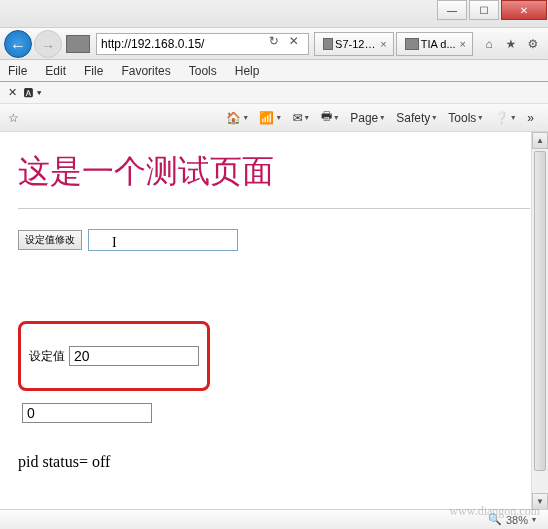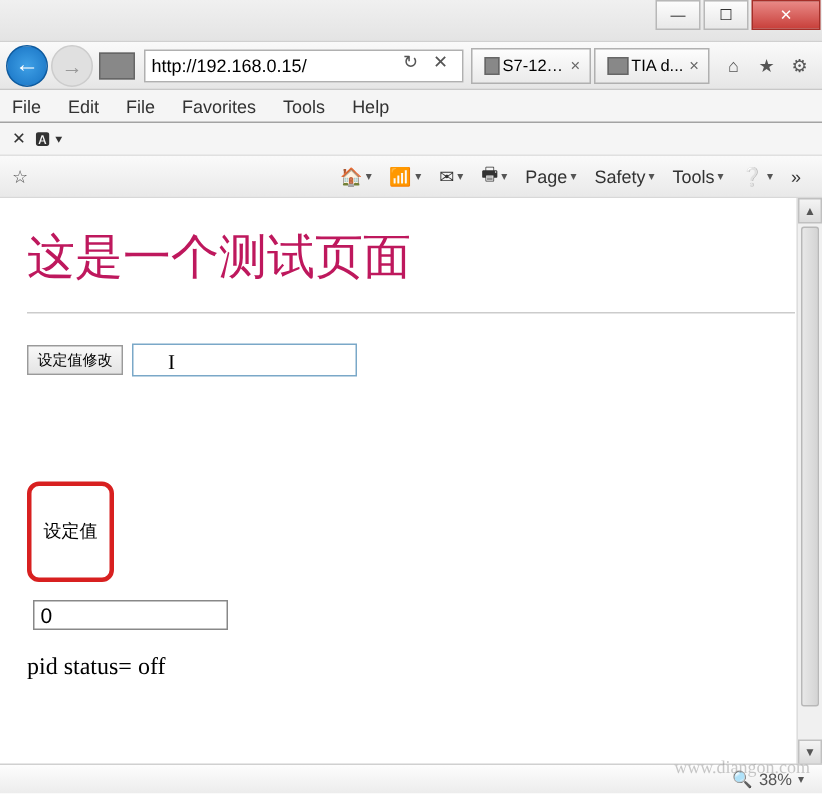--- a/index.html
+++ b/index.html
@@ -41,21 +41,21 @@
   
   .content { position: relative; padding: 18px 18px; height: 380px; overflow: hidden; }
   .content h1 { font-family: "SimSun","宋体",serif; font-size: 32px; font-weight: normal; color: #be185d; margin-bottom: 14px; }
   .content hr { border: none; border-top: 1px solid #ccc; margin-bottom: 20px; }
   .row { display: flex; align-items: center; margin-bottom: 10px; font-family: "SimSun","宋体",serif; font-size: 16px; color: #111; }
   .btn { font-family: "SimSun","宋体",serif; font-size: 10px; padding: 2px 6px; background: linear-gradient(#f8f8f8,#e4e4e4); border: 1px solid #9a9a9a; margin-right: 6px; }
   .txtin { border: 1px solid #7aa8c8; height: 22px; width: 150px; padding: 0 4px; font-size: 14px; }
   .txtin2 { border: 1px solid #888; height: 20px; width: 130px; padding: 0 4px; font-size: 14px; margin-left: 4px; }
   .redbox { border: 3px solid #d82020; border-radius: 8px; padding: 22px 8px; display: inline-flex; align-items: center; margin-top: 60px; margin-bottom: 12px; }
   .cursor { position: absolute; font-size: 14px; color: #000; }
-  .pidline { font-family: "Times New Roman",serif; font-size: 16px; margin-top: 16px; }
+  .pidline { font-family: "Times New Roman",serif; font-size: 16px; margin-top: 30px; }
   .scrollbar { position: absolute; right: 0; top: 132px; width: 17px; height: 378px; background: #f0f0f0; border-left: 1px solid #ddd; }
   .sbbtn { height: 17px; background: linear-gradient(#f4f4f4,#dcdcdc); border: 1px solid #c0c0c0; display: flex; align-items: center; justify-content: center; font-size: 8px; color: #555; }
   .sbthumb { height: 320px; margin: 2px; background: linear-gradient(90deg,#e8e8e8,#d4d4d4); border: 1px solid #b8b8b8; border-radius: 2px; }
   
   
   .status { position: absolute; bottom: 0; left: 0; right: 0; height: 20px; background: linear-gradient(#fdfdfd,#ececec); border-top: 1px solid #d0d0d0; display: flex; align-items: center; justify-content: flex-end; padding: 0 8px; font-size: 11px; color: #555; }
   .zoom { display: flex; align-items: center; }
   .zoom .zico { margin: 0 4px; }
   
   .watermark { position: absolute; bottom: 10px; right: 8px; font-size: 12px; color: rgba(120,120,120,0.4); font-family: serif; }
@@ -135,20 +135,21 @@
   <h1>这是一个测试页面</h1>
   <hr>
   <div class="row" style="position:relative">
     <button class="btn">设定值修改</button>
     <input class="txtin" type="text" value="" style="">
     <span class="cursor" style="left:94px;top:6px">I</span>
   </div>
 
   <div class="redbox">
     <span>设定值</span>
+    <input class="txtin2" type="text" value="20" style="">
   </div>
 
   <div class="row">
     <input class="txtin2" type="text" value="0" style="">
   </div>
 
   <div class="pidline">
     <span>pid status=</span>
     <span>off</span>
   </div>

